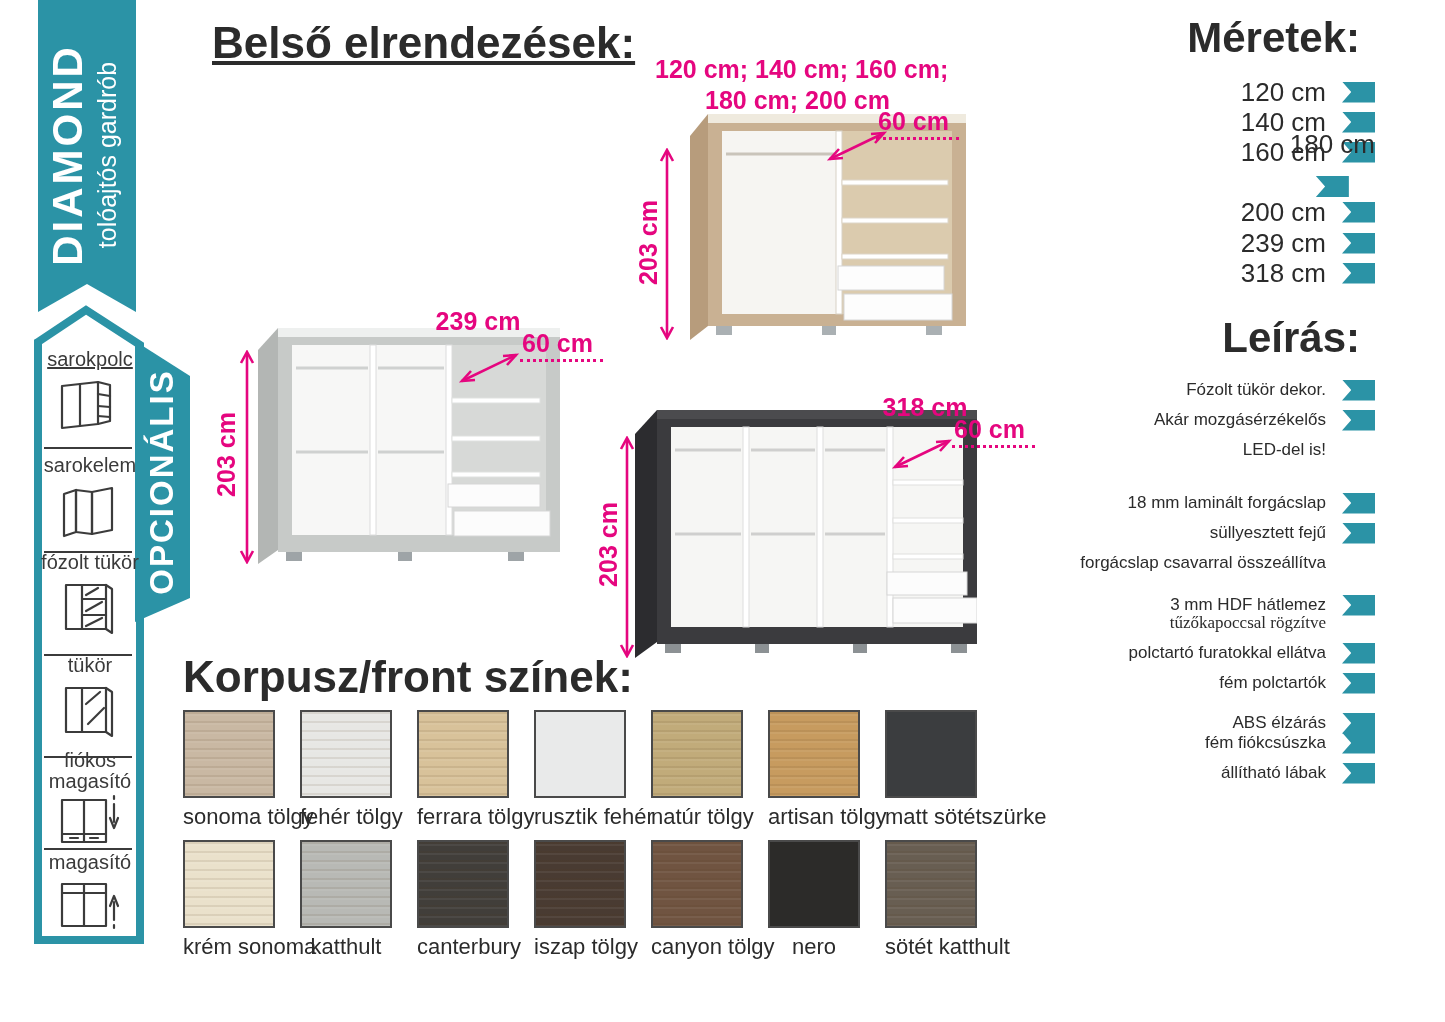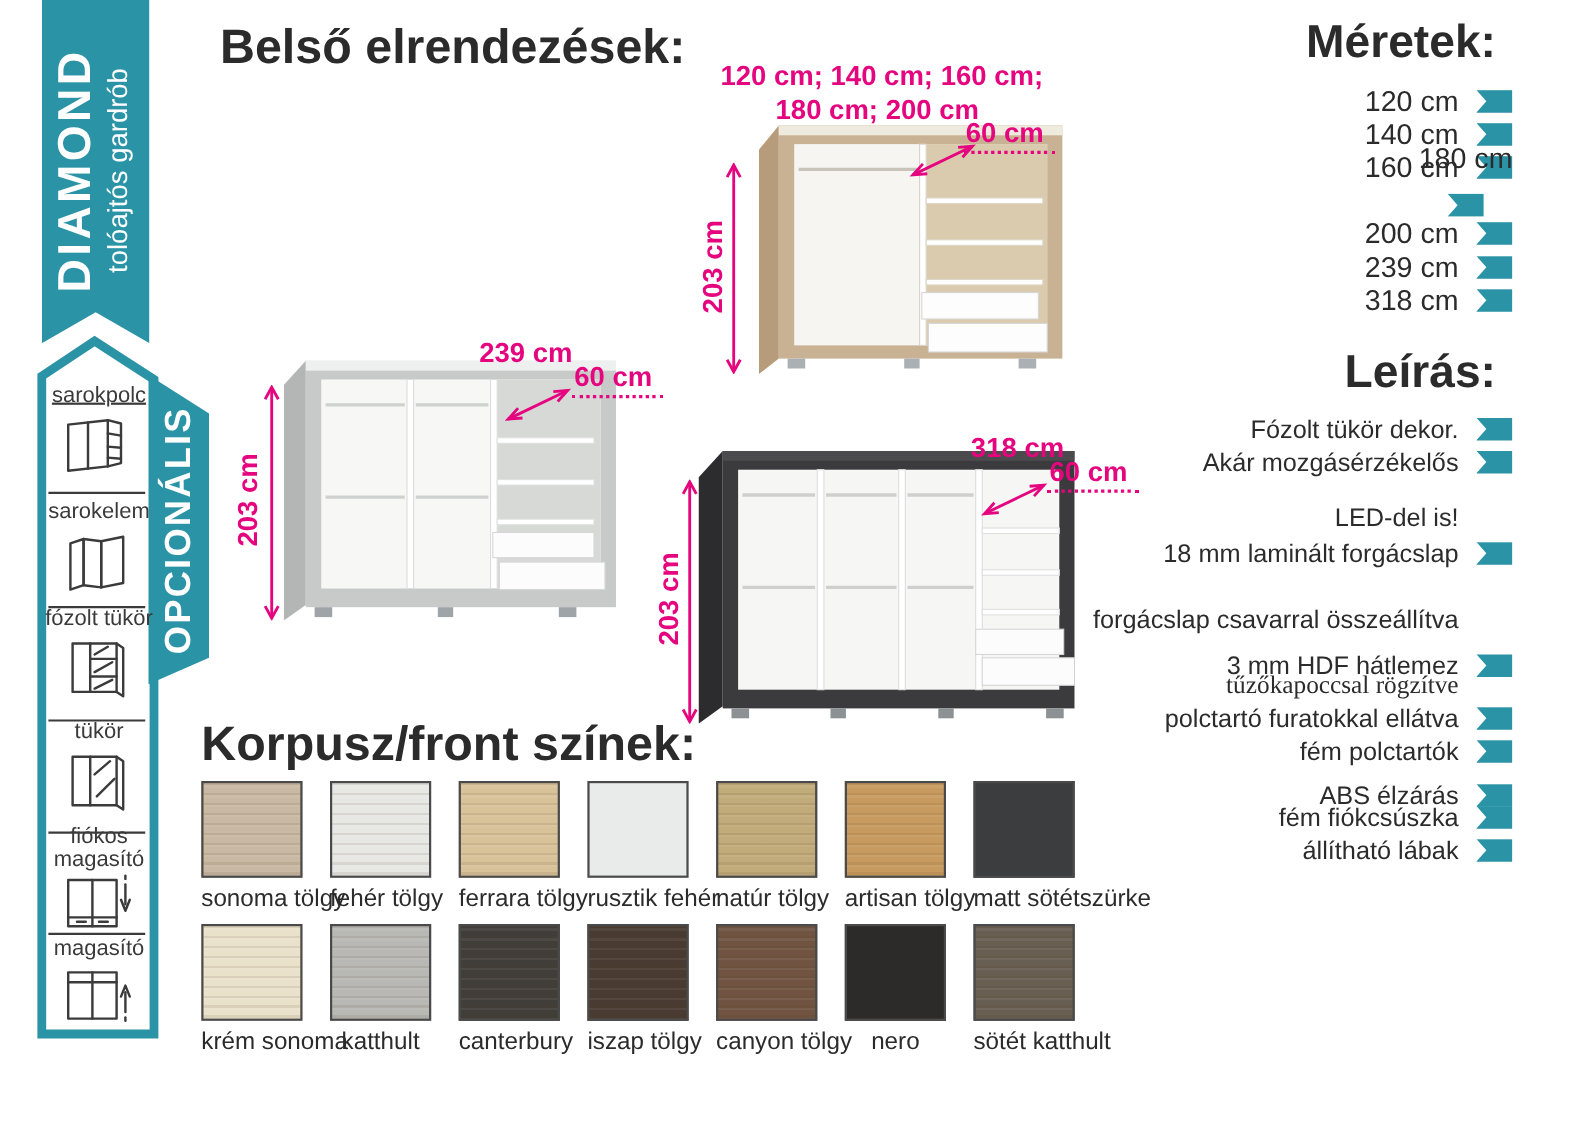--- a/index.html
+++ b/index.html
@@ -23,21 +23,21 @@
   .opt-icon{position:absolute;left:52px;}
 
   
   .h-main{font-size:44px;font-weight:bold;color:#2b2b2b;}
   .h-col{position:absolute;right:85px;font-size:42px;font-weight:bold;color:#2b2b2b;}
 
   
   .list-row{position:absolute;right:70px;height:30px;display:flex;align-items:center;
     gap:16px;justify-content:flex-end;}
   .size-text{font-size:26px;color:#2b2b2b;}
-  .desc-text{font-size:23px;color:#2b2b2b;white-space:nowrap;}
+  .desc-text{font-size:17px;color:#2b2b2b;white-space:nowrap;}
   .flag{width:33px;height:21px;background:var(--teal);flex:0 0 auto;
     clip-path:polygon(0 0,100% 0,100% 100%,0 100%,28% 50%);}
   .flag-gap{width:33px;height:21px;flex:0 0 auto;}
 
   
   .dim{position:absolute;color:var(--pink);font-weight:bold;font-size:25px;
     text-align:center;line-height:1.1;white-space:nowrap;}
   .dim-v{position:absolute;transform:rotate(-90deg);transform-origin:0 0;width:135px;
     color:var(--pink);font-weight:bold;font-size:25px;text-align:center;white-space:nowrap;}
   .depth-label{border-bottom:3px dotted var(--pink);padding:0 10px 2px 2px;}
@@ -142,21 +142,21 @@
     <g class="icon-stroke">
       <rect x="10" y="12" width="44" height="42"></rect>
         <line x1="32" y1="12" x2="32" y2="54"></line>
       <line x1="10" y1="21" x2="54" y2="21"></line>
       <line x1="62" y1="56" x2="62" y2="53"></line>
         <line x1="62" y1="48" x2="62" y2="30"></line>
       <path d="M58 34 L62 24 L66 34"></path>
     </g>
   </svg>
 
-  <div class="abs h-main" style="left:200px;top:18px;">Belső elrendezések:</div>
+  <div class="abs h-main" style="left:212px;top:18px;text-decoration:underline;">Belső elrendezések:</div>
   <div class="abs h-main" style="left:183px;top:652px;">Korpusz/front színek:</div>
   <div class="h-col" style="top:14px;">Méretek:</div>
   <div class="h-col" style="top:314px;">Leírás:</div>
 
   <svg class="abs" style="left:690px;top:100px;" width="276" height="240" viewBox="0 0 276 240">
     <polygon points="0,36 18,14 18,226 0,240" fill="#b79c7c"></polygon>
     <rect x="18" y="14" width="258" height="212" fill="#c9b193"></rect>
     <rect x="18" y="14" width="258" height="9" fill="#efeade"></rect>
     <rect x="32" y="31" width="230" height="183" fill="#f6f5f2"></rect>
     <rect x="152" y="31" width="110" height="183" fill="#dbcbae"></rect>
@@ -289,26 +289,30 @@
     </div>
 
   <div class="list-row" style="top:375px;">
       <span class="desc-text">Fózolt tükör dekor.</span>
       <span class="flag"></span>
     </div>
   <div class="list-row" style="top:405px;">
       <span class="desc-text">Akár mozgásérzékelős</span>
       <span class="flag"></span>
     </div>
-  <div class="list-row" style="top:435px;margin-top:20px;">
+  <div class="list-row" style="top:435px;">
       <span class="desc-text">LED-del is!</span>
       <span class="flag-gap"></span>
     </div>
   <div class="list-row" style="top:488px;">
       <span class="desc-text">18 mm laminált forgácslap</span>
+      <span class="flag"></span>
+    </div>
+  <div class="list-row" style="top:518px;">
+      <span class="desc-text">süllyesztett fejű</span>
       <span class="flag"></span>
     </div>
   <div class="list-row" style="top:548px;">
       <span class="desc-text">forgácslap csavarral összeállítva</span>
       <span class="flag-gap"></span>
     </div>
   <div class="list-row" style="top:590px;">
       <span class="desc-text">3 mm HDF hátlemez</span>
       <span class="flag"></span>
     </div>

